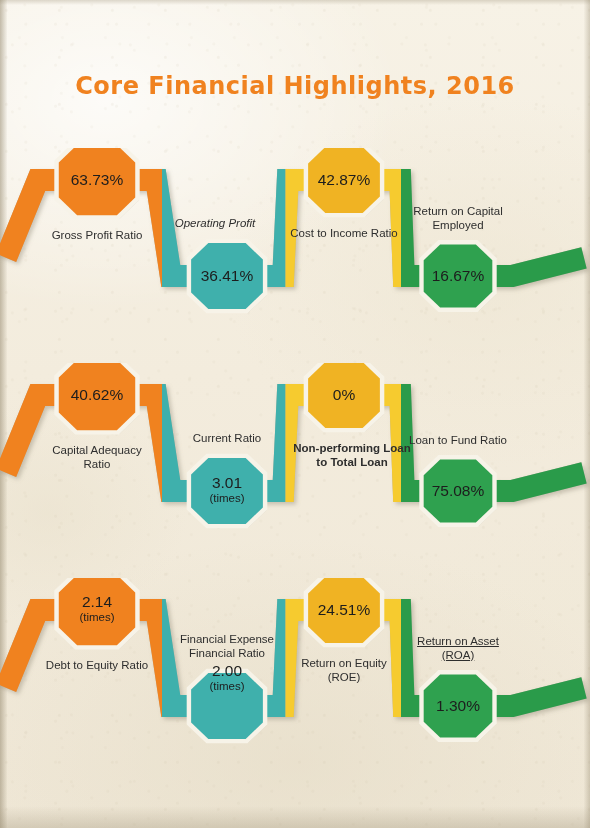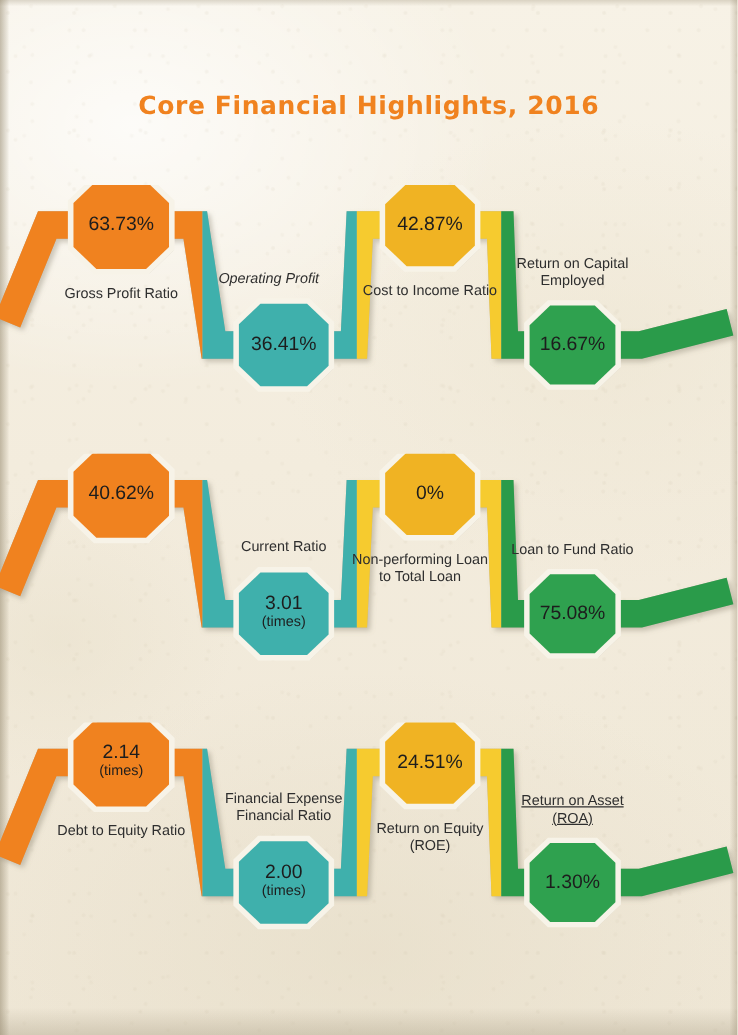--- a/index.html
+++ b/index.html
@@ -41,21 +41,21 @@
   #edge-right{position:absolute;right:0;top:0;width:6px;height:828px;
     background:linear-gradient(270deg,rgba(150,138,112,.38),rgba(150,138,112,.03));pointer-events:none;}
   #edge-top{position:absolute;left:0;top:0;width:590px;height:5px;
     background:linear-gradient(180deg,rgba(150,138,112,.30),rgba(150,138,112,0));pointer-events:none;}
   #edge-bottom{position:absolute;left:0;bottom:0;width:590px;height:22px;
     background:linear-gradient(0deg,rgba(150,138,112,.30),rgba(150,138,112,0));pointer-events:none;}
 
   #title{
     position:absolute;left:0;top:72px;width:590px;
     text-align:center;
-    font-size:20px;font-weight:bold;
+    font-size:24px;font-weight:bold;
     letter-spacing:.5px;
     color:#F0821F;
     font-family:"DejaVu Sans","Liberation Sans",sans-serif;
   }
   .row-svg{position:absolute;left:0;}
   .label{
     position:absolute;
     font-size:11.5px;line-height:14px;
     color:#2e2e2e;text-align:center;
     white-space:pre-line;
@@ -219,30 +219,32 @@
 <div class="val" style="left: 37px; width: 120px; top: 172px;"><span>63.73%</span></div>
     <div class="label" style="left: 22px; width: 150px; top: 228.22px;">Gross Profit Ratio</div>
     <div class="val" style="left: 167px; width: 120px; top: 268px;"><span>36.41%</span></div>
     <div class="label" style="left: 140px; width: 150px; top: 216.12px; font-style: italic;">Operating Profit</div>
     <div class="val" style="left: 284px; width: 120px; top: 172px;"><span>42.87%</span></div>
     <div class="label" style="left: 269px; width: 150px; top: 225.88px;">Cost to Income Ratio</div>
     <div class="val" style="left: 398px; width: 120px; top: 268px;"><span>16.67%</span></div>
     <div class="label" style="left: 383px; width: 150px; top: 203.68px;">Return on Capital
 Employed</div>
     <div class="val" style="left: 37px; width: 120px; top: 387px;"><span>40.62%</span></div>
+    <div class="label" style="left: 22px; width: 150px; top: 443.22px;">Capital Adequacy
+Ratio</div>
     <div class="val" style="left: 167px; width: 120px; top: 475px;"><span>3.01</span><span class="unit">(times)</span></div>
     <div class="label" style="left: 152px; width: 150px; top: 431.12px;">Current Ratio</div>
     <div class="val" style="left: 284px; width: 120px; top: 387px;"><span>0%</span></div>
-    <div class="label" style="left: 261px; width: 150px; top: 440.88px;">Non-performing Loan
+    <div class="label" style="left: 277px; width: 150px; top: 440.88px; font-weight: bold;">Non-performing Loan
 to Total Loan</div>
     <div class="val" style="left: 398px; width: 120px; top: 483px;"><span>75.08%</span></div>
     <div class="label" style="left: 383px; width: 150px; top: 432.68px;">Loan to Fund Ratio</div>
     <div class="val" style="left: 37px; width: 120px; top: 594px;"><span>2.14</span><span class="unit">(times)</span></div>
     <div class="label" style="left: 22px; width: 150px; top: 658.22px;">Debt to Equity Ratio</div>
-    <div class="val" style="left: 167px; width: 120px; top: 690px;"><span>2.00</span><span class="unit">(times)</span></div>
+    <div class="val" style="left: 167px; width: 120px; top: 663px;"><span>2.00</span><span class="unit">(times)</span></div>
     <div class="label" style="left: 152px; width: 150px; top: 632.12px;">Financial Expense
 Financial Ratio</div>
     <div class="val" style="left: 284px; width: 120px; top: 602px;"><span>24.51%</span></div>
     <div class="label" style="left: 269px; width: 150px; top: 655.88px;">Return on Equity
 (ROE)</div>
     <div class="val" style="left: 398px; width: 120px; top: 698px;"><span>1.30%</span></div>
     <div class="label" style="left: 383px; width: 150px; top: 633.68px; text-decoration: underline;">Return on Asset
 (ROA)</div>
   </div>
 

